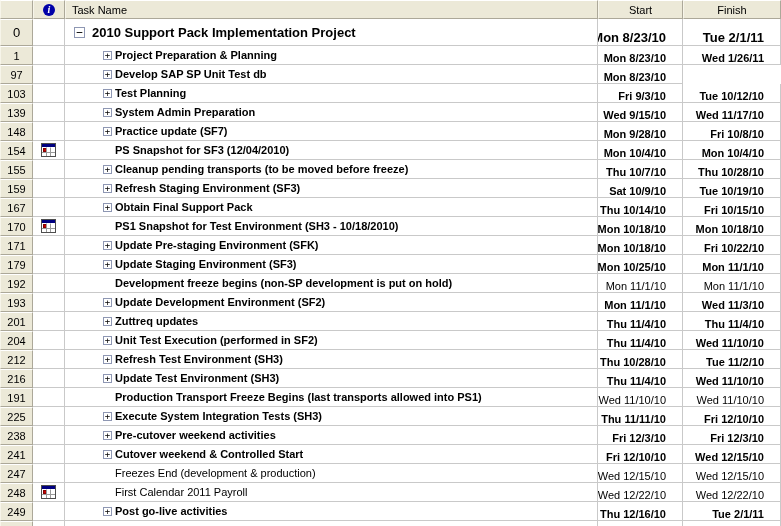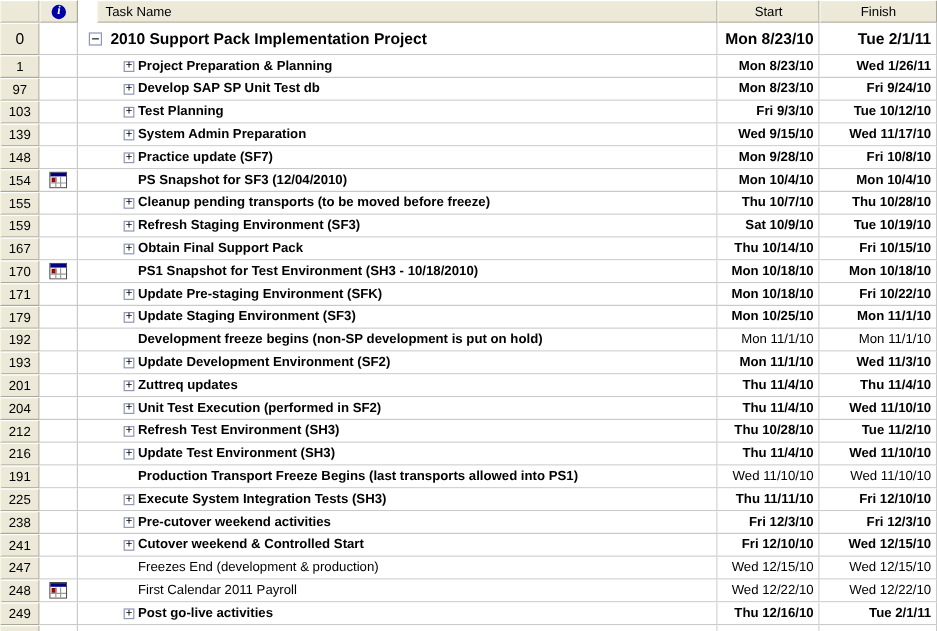--- a/index.html
+++ b/index.html
@@ -13,33 +13,33 @@
   .trow { height:19px; background:#fff; }
   .trow.project { height:27px; font-size:13px; }
 
   
   .hcell, .idcell {
     background:#ece9d8; box-sizing:border-box;
     border-right:1px solid #aca899; border-bottom:1px solid #aca899;
     border-top:1px solid #ffffff; border-left:1px solid #f7f5ea;
     display:flex; align-items:center; overflow:hidden; white-space:nowrap;
   }
-  .hcell.task { justify-content:flex-start; padding-left:6px;margin-left:16px; }
+  .hcell.task { justify-content:flex-start; padding-left:6px; }
   .hcell.ctr  { justify-content:center; }
   .idcell { justify-content:center; }
 
   
   .dcell {
     box-sizing:border-box; background:#fff;
     border-right:1px solid #c9c9c9; border-bottom:1px solid #c9c9c9;
     display:flex; align-items:center; overflow:hidden; white-space:nowrap;
   }
   .name { padding-left:38px; }
   .project .name { padding-left:9px; }
-  .date { justify-content:flex-end; padding-right:4px; }
+  .date { justify-content:flex-end; padding-right:16px;align-items:flex-end; }
   .b { font-weight:bold; }
 
   .expand-box {
     box-sizing:border-box; width:9px; height:9px; margin-right:3px;
     border:1px solid #8e97b3; background:#fff; flex:0 0 auto;
     display:flex; align-items:center; justify-content:center;
     font-family:"DejaVu Sans Mono", monospace; font-size:9px; font-weight:normal;
     line-height:7px; color:#000;
   }
   .project .expand-box { width:11px; height:11px; margin-right:7px; font-size:11px; line-height:9px; }
@@ -116,23 +116,20 @@
     </div>
     <div class="dcell name b">
       <span class="expand-box">
         <span class="glyph">+</span>
       </span>
       <span class="task-text">Develop SAP SP Unit Test db</span>
     </div>
     <div class="dcell date start b">
       <span class="start-text">Mon 8/23/10</span>
     </div>
-    <div class="dcell date finish b">
-      <span class="finish-text">Fri 9/24/10</span>
-    </div>
   </div>
       <div class="trow">
     <div class="idcell">
       <span class="id-text">103</span>
     </div>
     <div class="dcell infocell">
       
     </div>
     <div class="dcell name b">
       <span class="expand-box">

